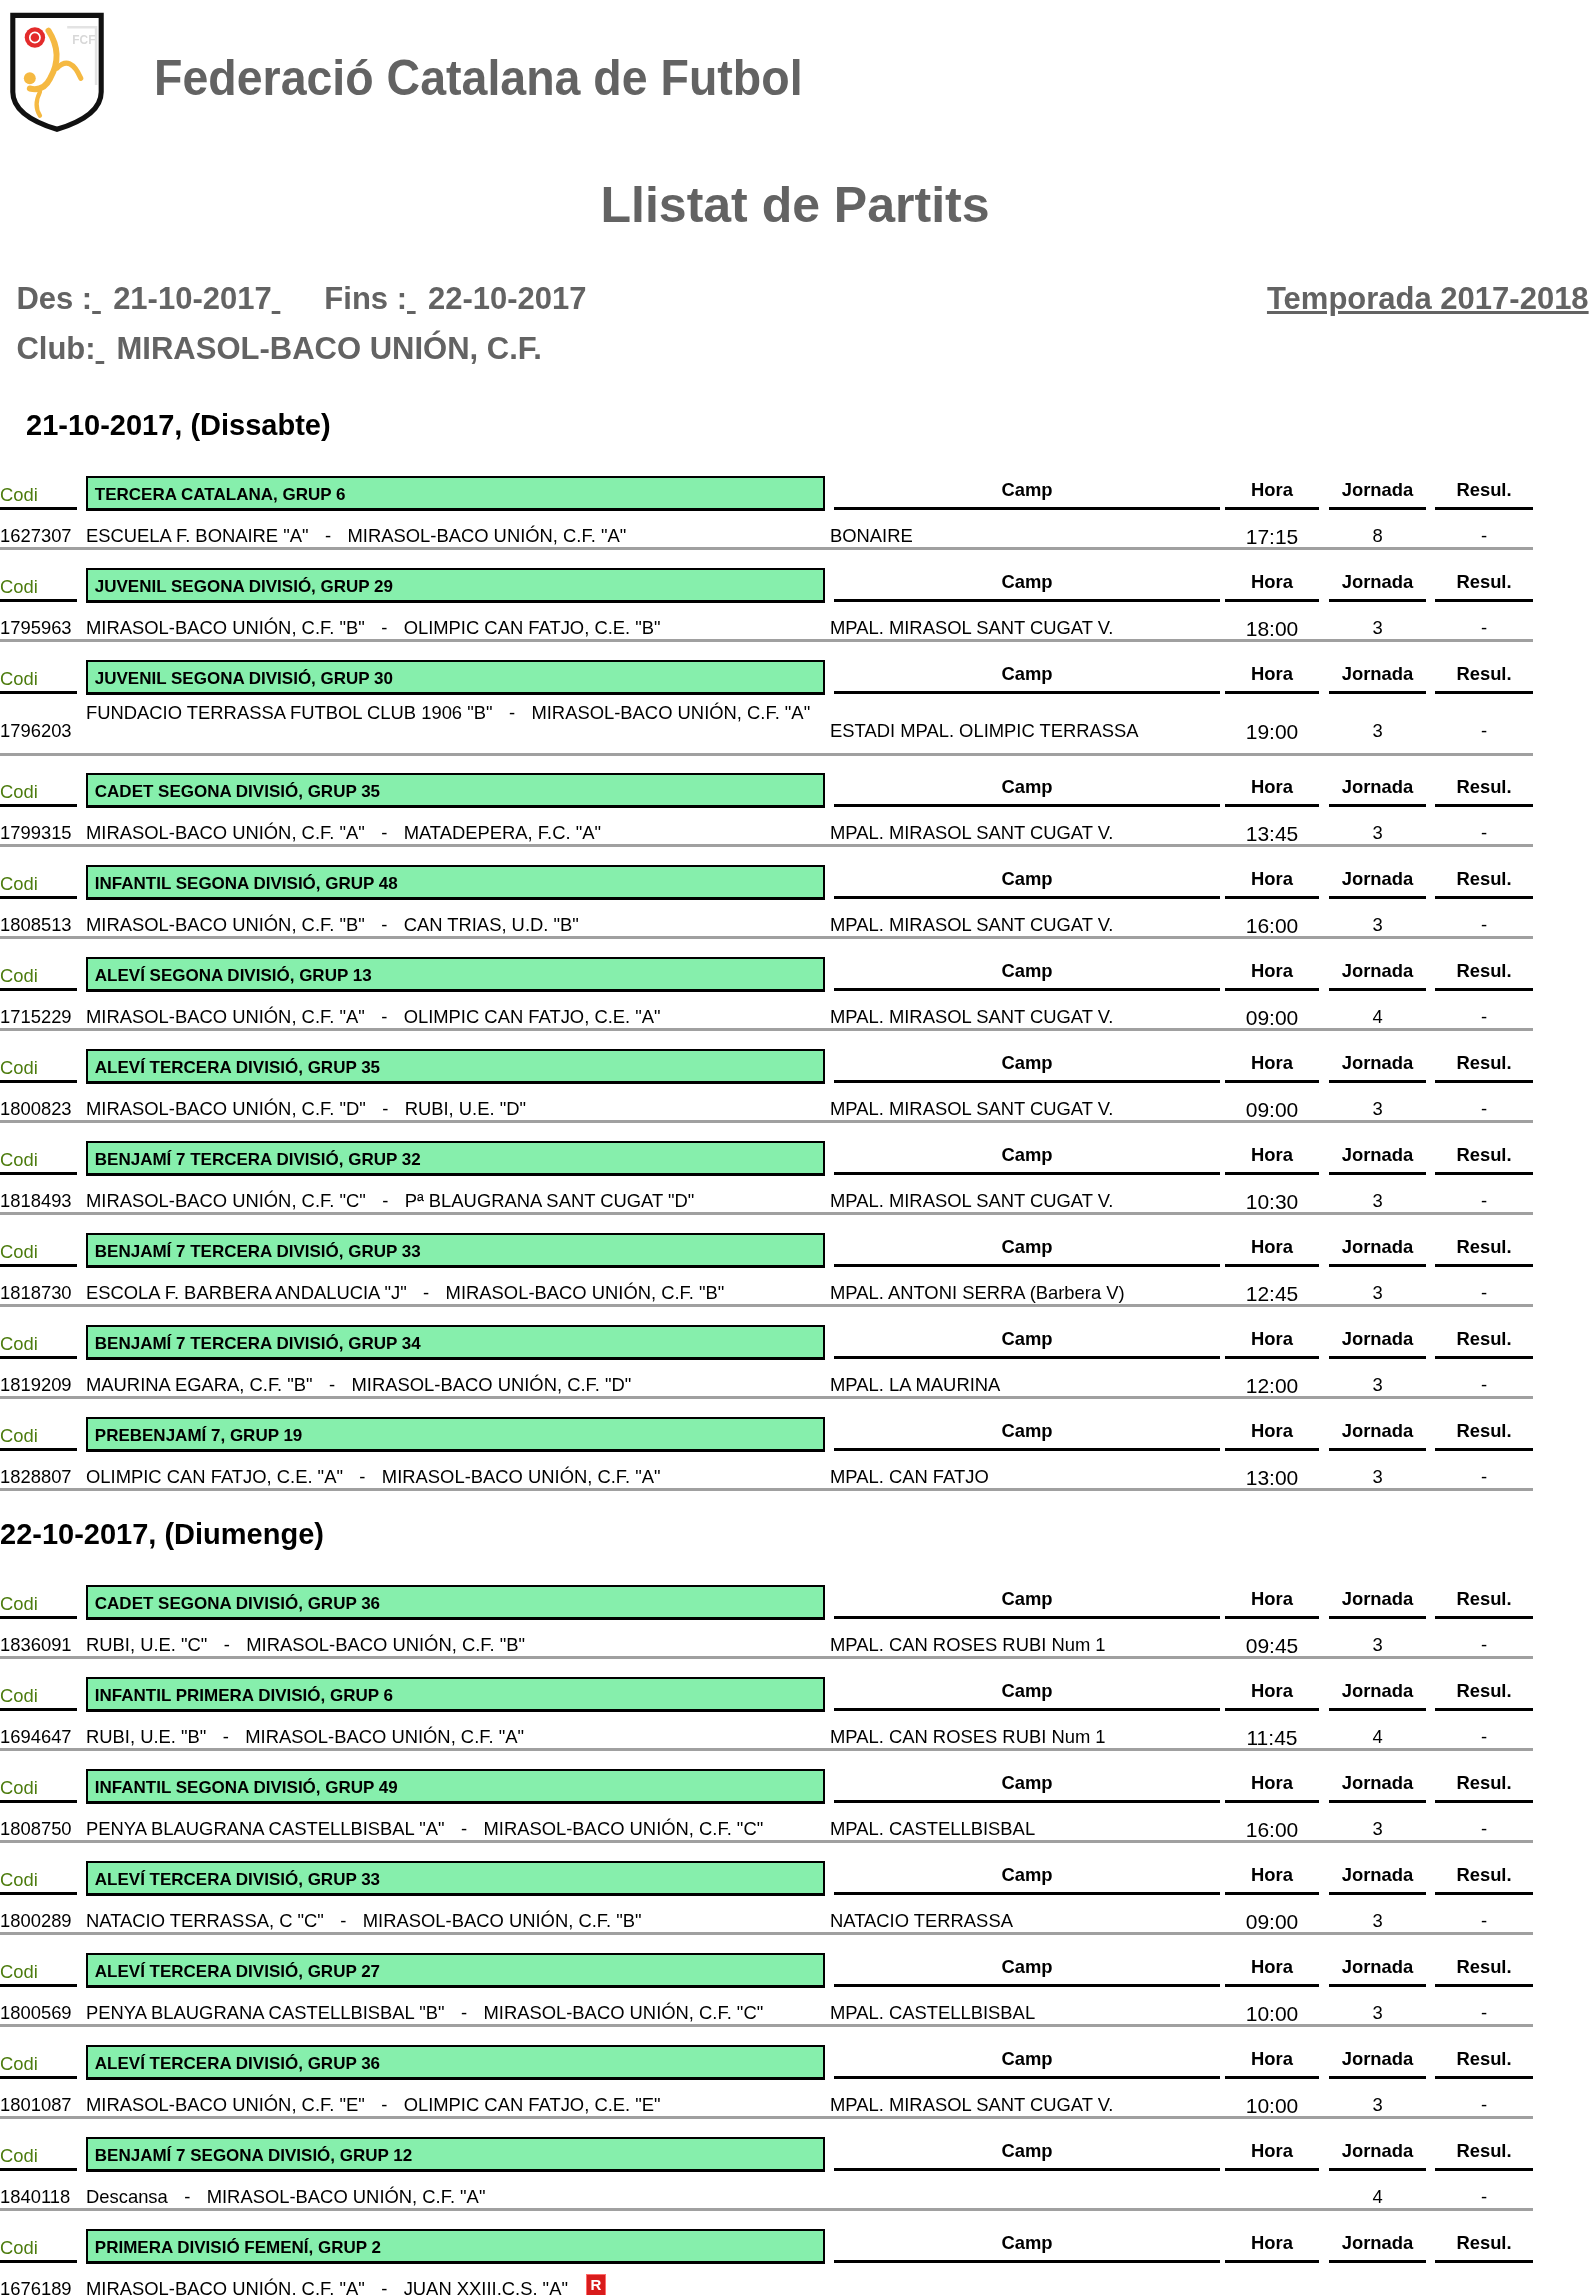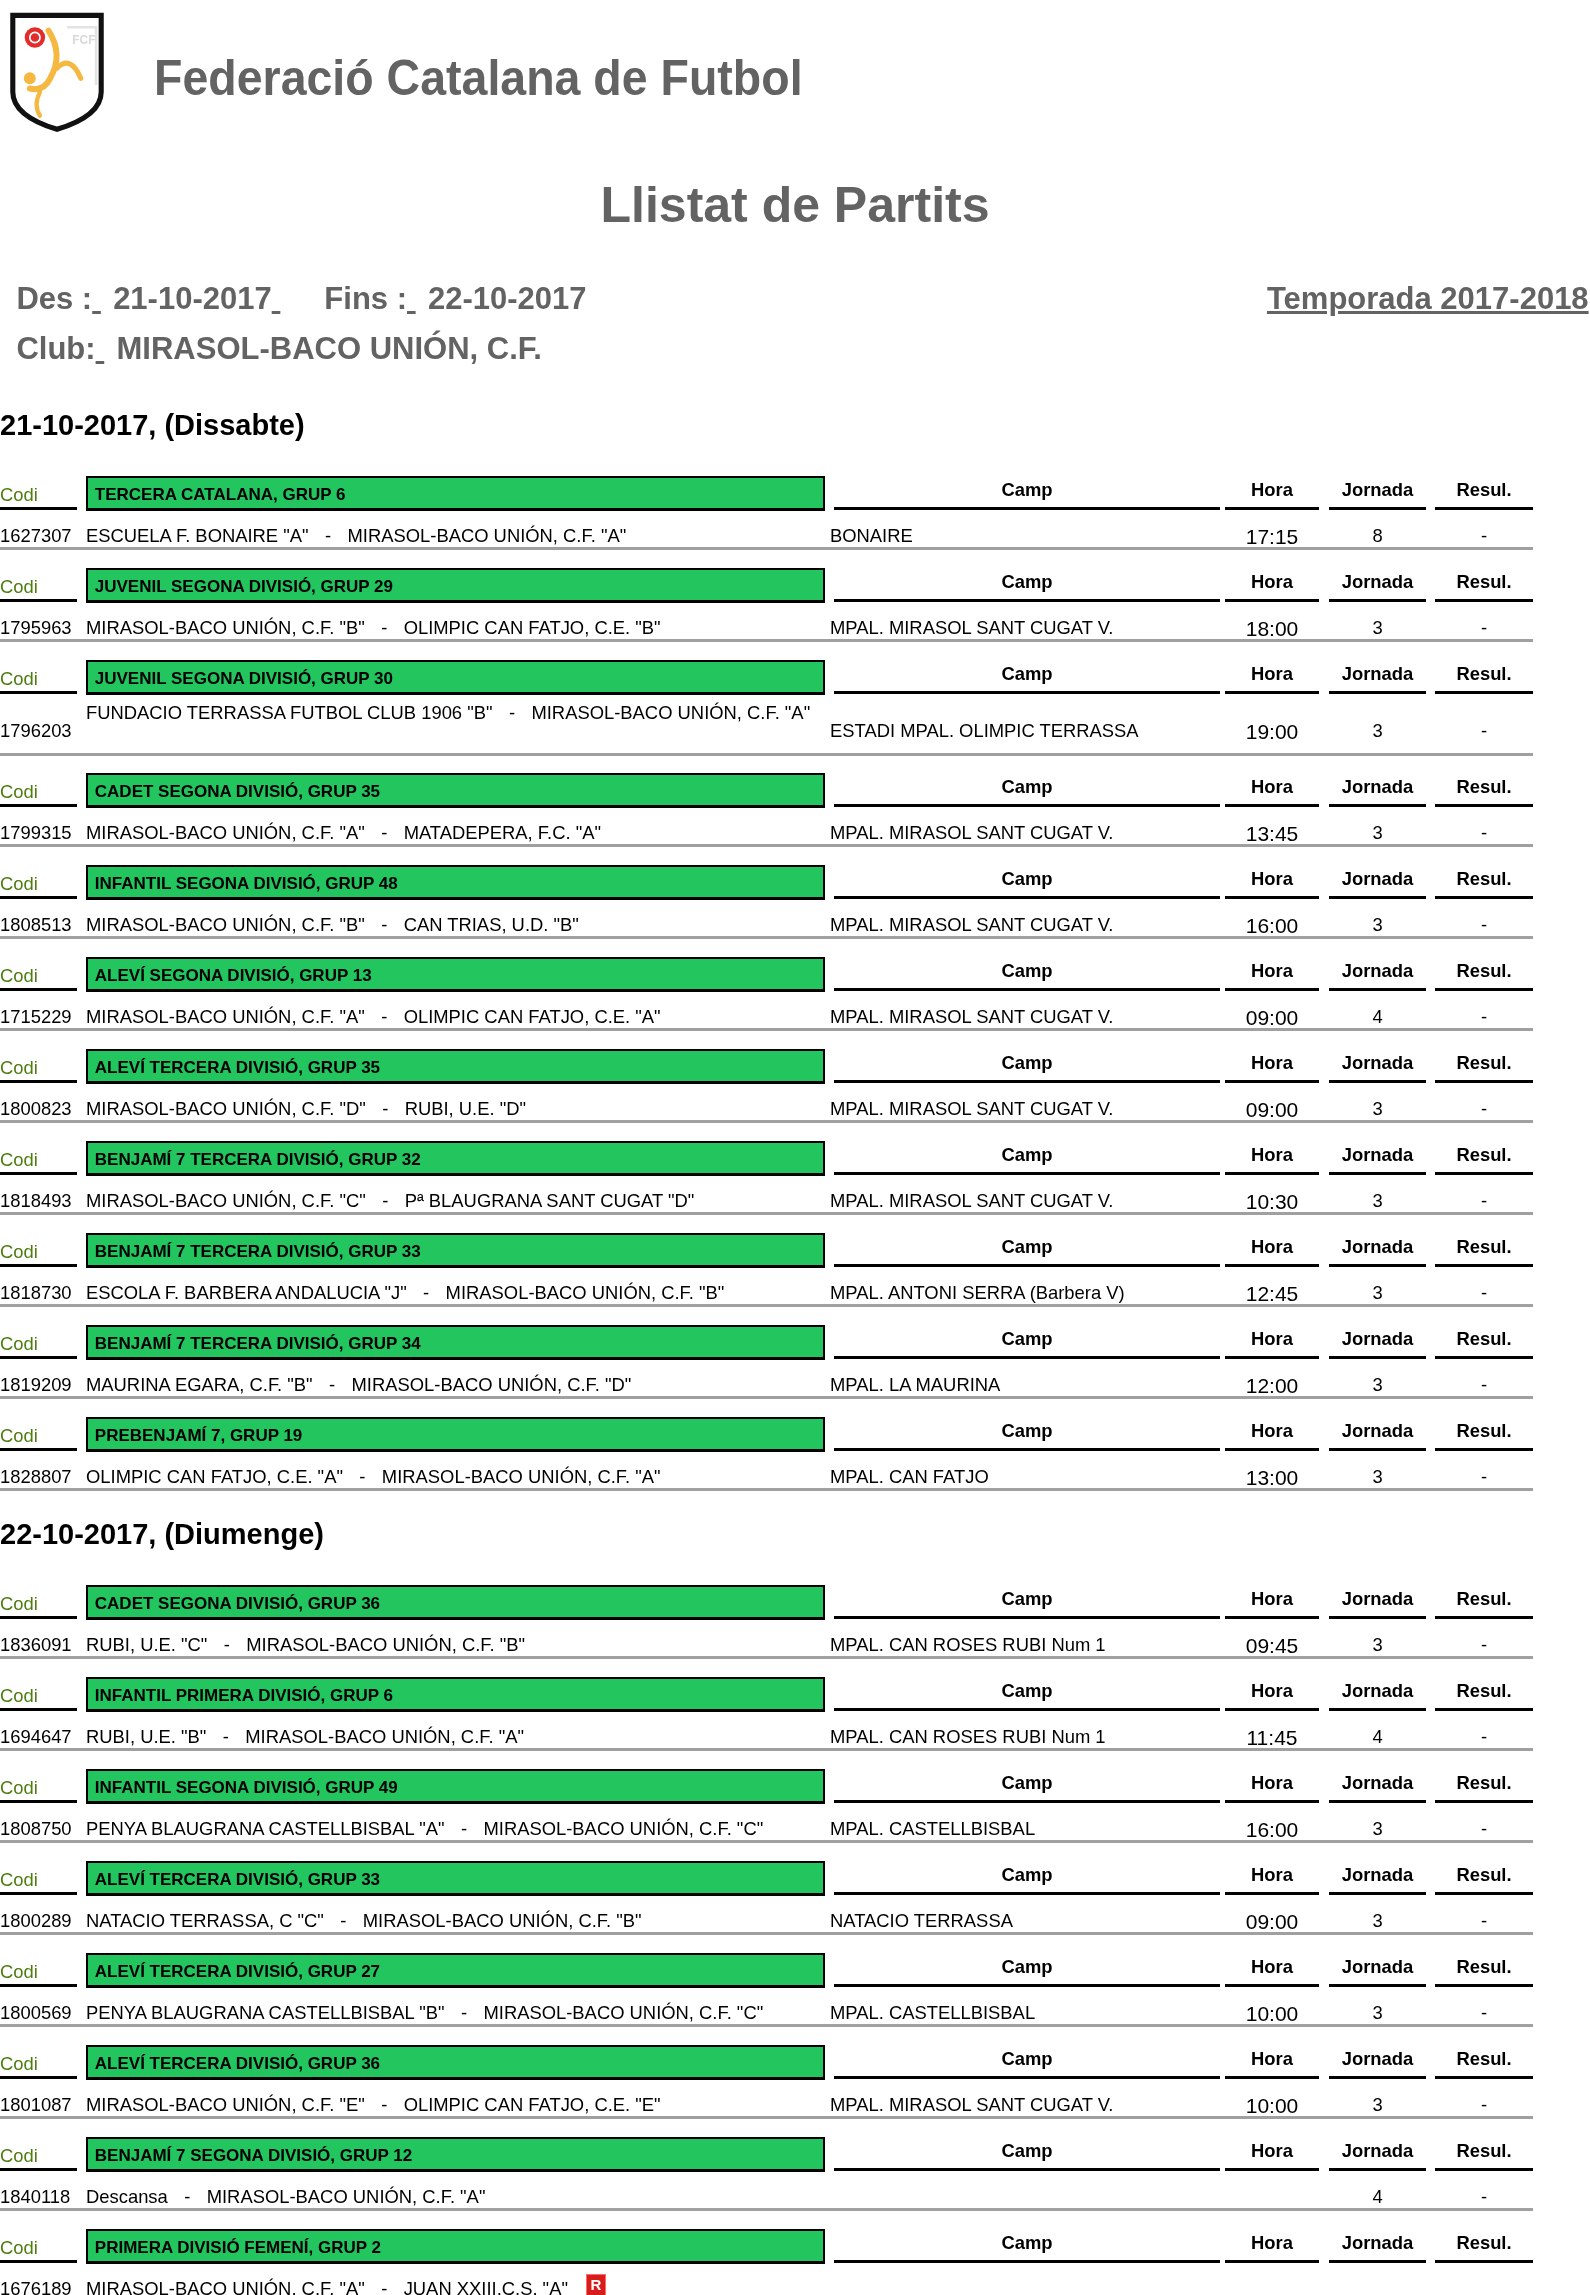--- a/index.html
+++ b/index.html
@@ -12,21 +12,21 @@
   .meta-row { position:absolute; font-size:31px; font-weight:bold; color:#636363; white-space:nowrap;text-decoration:underline; }
   .meta-row span { display:inline-block; }
 
   
   .day-heading { position:absolute; left:0; font-size:29px; font-weight:bold; color:#000; white-space:nowrap; }
 
   
   .block { position:absolute; left:0; width:1540px; }
   .codi-label { position:absolute; left:0; top:8.2px; font-size:18.4px; color:#4d7c0f; }
   .codi-rule { position:absolute; left:0; top:31px; width:77px; height:3.4px; background:#000; }
-  .cat-box { position:absolute; left:86px; top:0; width:735px; height:30px; background:#22c55e; border:2.7px solid #000; border-bottom-width:3.4px; box-sizing:content-box; }
+  .cat-box { position:absolute; left:86px; top:0; width:735px; height:30px; background:#86efac; border:2.7px solid #000; border-bottom-width:3.4px; box-sizing:content-box; }
   .cat-text { position:absolute; left:6.8px; top:6.8px; font-size:17px; font-weight:bold; color:#000; white-space:nowrap; }
   .col-head { position:absolute; top:2.7px; font-size:18.4px; font-weight:bold; text-align:center; }
   .col-rule { position:absolute; top:31px; height:3.4px; background:#000; }
   .h-camp { left:834px; width:386px; }
   .h-hora { left:1225px; width:94px; }
   .h-jorn { left:1329px; width:97px; }
   .h-res  { left:1435px; width:98px; }
 
   .row-codi { position:absolute; left:0; font-size:18.4px; }
   .row-teams { position:absolute; left:86px; font-size:18.4px; white-space:nowrap; }
@@ -62,21 +62,21 @@
   <span style="margin-left:44px;">Fins :</span>
   <span style="margin-left:12.3px;">22-10-2017</span>
 </div>
 <div class="meta-row" style="right:1.4px; top:281px;">Temporada 2017-2018</div>
 <div class="meta-row" style="left:16.4px; top:331px;">
   <span>Club:</span>
   <span style="margin-left:12.3px;">MIRASOL-BACO UNIÓN, C.F.</span>
 </div>
 
 <div id="content">
-    <div class="day-heading" style="top: 409px;">21-10-2017,  (Dissabte)</div>
+    <div class="day-heading" style="top: 409px; padding-left: 26px;">21-10-2017,  (Dissabte)</div>
     <div class="block" style="top: 476px;">
         <div class="codi-label">Codi</div>
         <div class="codi-rule"></div>
         <div class="cat-box">
           <div class="cat-text">TERCERA CATALANA, GRUP 6</div>
         </div>
         <div class="col-head h-camp">Camp</div>
         <div class="col-rule h-camp"></div>
         <div class="col-head h-hora">Hora</div>
         <div class="col-rule h-hora"></div>

